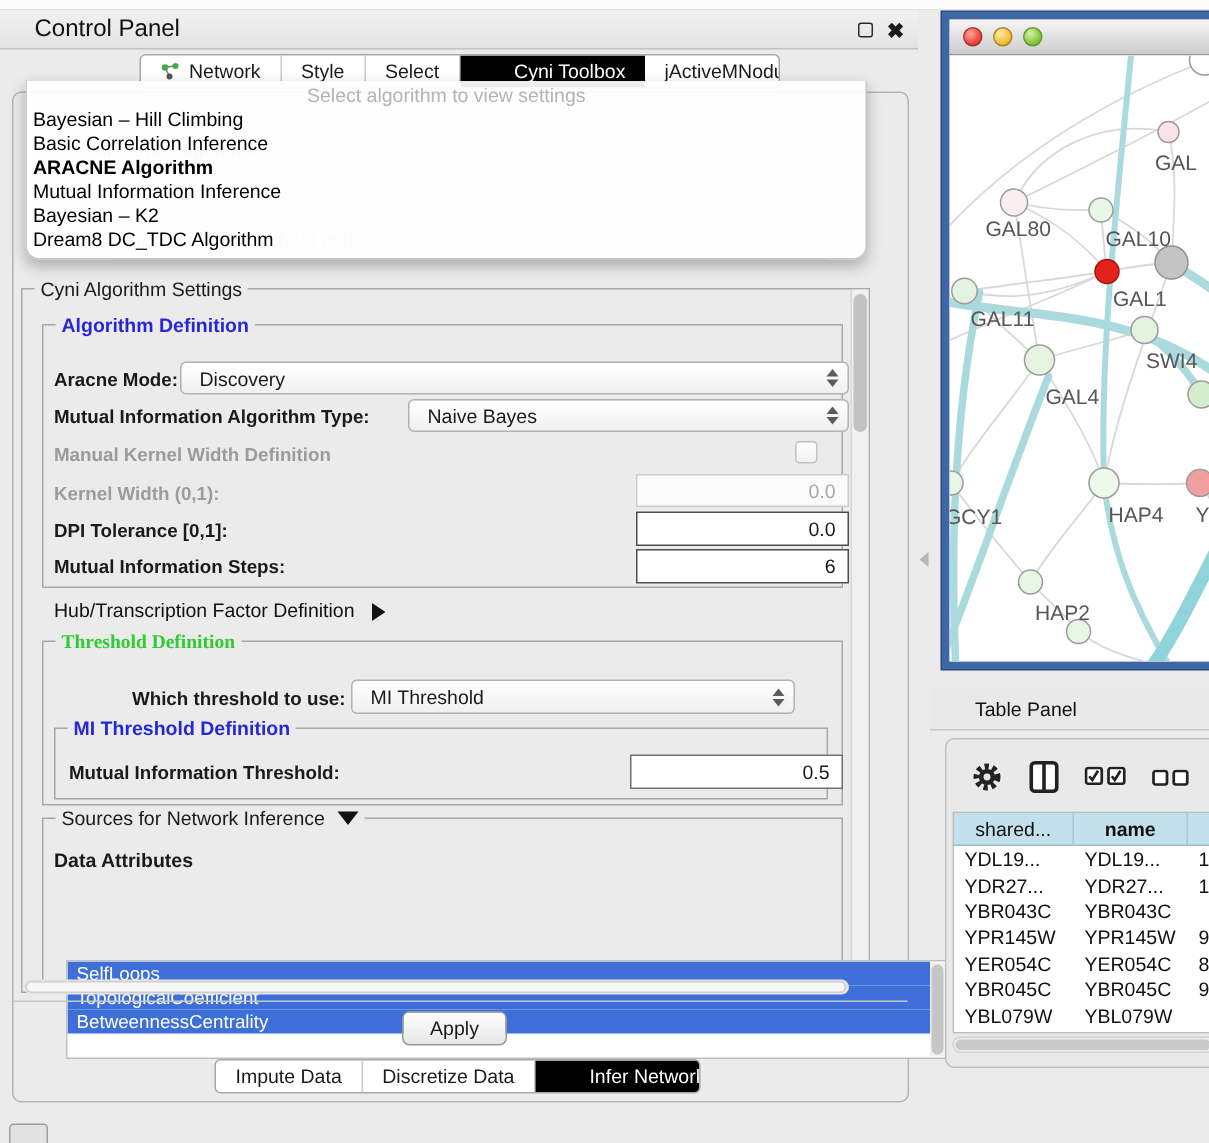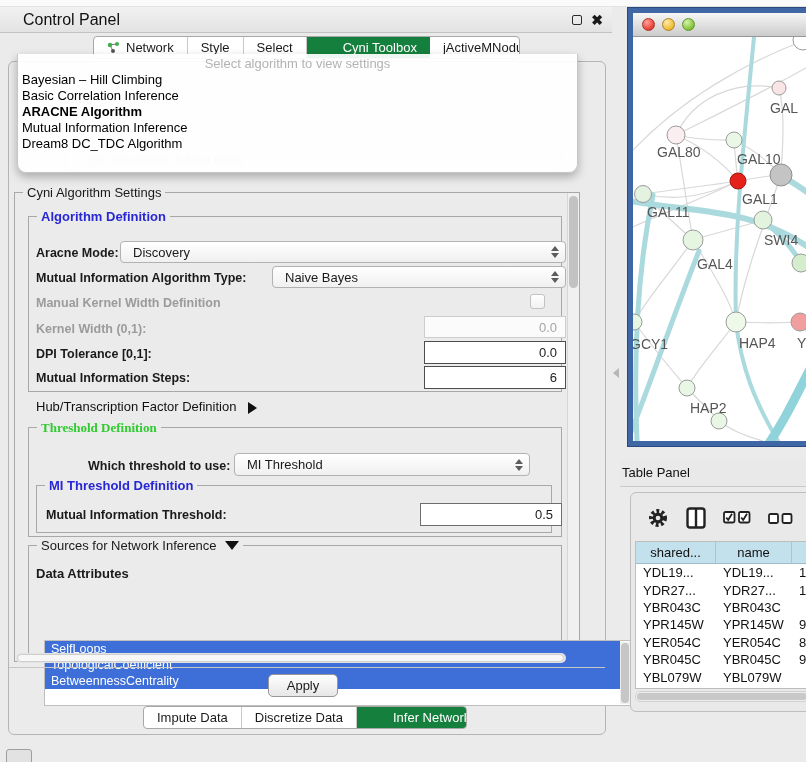--- a/index.html
+++ b/index.html
@@ -22,21 +22,21 @@
   .cp-title { margin-left:23px; font-size:16px; color:#111; }
   .win-btn { position:absolute; top:6px; width:14px; height:14px; display:flex; align-items:center; justify-content:center; }
   .float-btn { right:28px; }
   .float-btn .sq { width:10px; height:10px; border:1.5px solid #2b2b2b; border-radius:2px; }
   .close-btn { right:8px; font-weight:bold; font-size:14px; color:#1a1a1a; }
 
   
   .seg-bar { display:flex; background:#ffffff; border:1px solid #a8a8a8; border-radius:4px; overflow:hidden; height:23px; }
   .seg-tab { display:flex; align-items:center; justify-content:center; padding:0 13px; font-size:13px; color:#1a1a1a; border-right:1px solid #c9c9c9; white-space:nowrap; }
   .seg-tab:last-child { border-right:none; }
-  .seg-tab.active { background:#15803d; color:#ffffff; border-right:none;padding-left:36px; }
+  .seg-tab.active { background:#000000; color:#ffffff; border-right:none;padding-left:36px; }
   .net-icon { margin-right:6px; display:inline-block; width:13px; height:13px; }
 
   
   .cp-body { left:8px; top:61px; width:598px; height:674px;
     border:1px solid #b5b5b5; border-radius:6px; background:#ebebeb; }
 
   
   .ghost-label { left:60px; top:92px; font-size:13px; color:#8a8a8a; opacity:.5; }
   .ghost-combo { left:64px; top:146px; width:498px; height:27px; border:1px solid #b9b9b9; border-radius:13px; opacity:.55;
     display:flex; align-items:center; padding-left:22px; color:#9a9a9a; font-size:13px; background:#f4f4f4; }
@@ -99,21 +99,21 @@
     display:flex; align-items:center; padding-left:9px; gap:7px; }
   .light { width:13px; height:13px; border-radius:50%; }
   .light.red    { background:radial-gradient(circle at 35% 30%, #ffa49c, #ee4b40 60%, #bf2a20); border:1px solid #a8342c; }
   .light.yellow { background:radial-gradient(circle at 35% 30%, #ffeaa8, #f2c13f 60%, #d39a1c); border:1px solid #ad8526; }
   .light.green  { background:radial-gradient(circle at 35% 30%, #d6f2ae, #8cc944 60%, #5d9f27); border:1px solid #619a2e; }
   .net-canvas { position:relative; width:100%; height:404px; background:#ffffff; overflow:hidden; }
 
   
   .tp-titlebar { left:620px; top:459px; width:186px; height:28px; background:#e9e9e9; border-bottom:1px solid #c9c9c9;
     display:flex; align-items:center; }
-  .tp-title { margin-left:2px; font-size:13px; color:#111; }
+  .tp-title { margin-left:30px; font-size:13px; color:#111; }
   .tp-panel { left:630px; top:492px; width:186px; height:220px; background:#e9e9e9;
     border:1px solid #bfbfbf; border-radius:6px 0 0 6px; overflow:hidden; }
   .tp-toolbar { position:absolute; left:0; top:10px; width:100%; height:32px; display:flex; align-items:center; gap:17px; padding-left:16px; }
   .tp-table { position:absolute; left:4px; top:48px; width:182px; height:148px; background:#ffffff; border:1px solid #bdbdbd; overflow:hidden; }
   .tp-header { display:flex; height:22px; background:#c3e1ed; border-bottom:1px solid #9dbecb; }
   .tp-hcell { display:flex; align-items:center; justify-content:center; font-size:13px; color:#111;
     border-right:1px solid #a9c6d2; height:100%; }
   .tp-row { display:flex; height:17.4px; align-items:center; font-size:13px; color:#111; }
   .tp-cell { padding-left:7px; white-space:nowrap; overflow:hidden; }
   .tp-hscroll { position:absolute; left:4px; top:198px; width:182px; height:11px; background:#ececec; border:1px solid #d2d2d2; border-radius:5px; }
@@ -172,20 +172,21 @@
 <div class="abs ghost-combo">
     <span>gal interaction default node</span>
   </div>
 
 <div class="abs algo-popup">
   <div class="popup-placeholder">Select algorithm to view settings</div>
   <div class="popup-item">Bayesian – Hill Climbing</div>
   <div class="popup-item">Basic Correlation Inference</div>
   <div class="popup-item current">ARACNE Algorithm</div>
   <div class="popup-item">Mutual Information Inference</div>
+  <div class="popup-item">Bayesian – K2</div>
   <div class="popup-item">Dream8 DC_TDC Algorithm</div>
 </div>
 
 <div class="group" style="left:14px; top:192px; width:566px; height:470px;">
   <span class="group-title">Cyni Algorithm Settings</span>
 </div>
 
 <div class="vscroll" style="left:567px; top:193px; width:12px; height:468px;">
   <div class="thumb" style="top:3px; height:92px;"></div>
 </div>
@@ -400,21 +401,21 @@
         <rect x="1" y="1" width="9" height="9" rx="1.5" fill="#fff" stroke="#222" stroke-width="1.8"></rect>
         <rect x="14.5" y="1" width="9" height="9" rx="1.5" fill="#fff" stroke="#222" stroke-width="1.8"></rect>
       </svg>
     </span>
 
   </div>
 
   <div class="tp-table">
     <div class="tp-header">
       <div class="tp-hcell" style="width:80px;">shared...</div>
-      <div class="tp-hcell" style="width:76px;">name</div>
+      <div class="tp-hcell" style="width:76px;font-weight:bold;">name</div>
       <div class="tp-hcell" style="flex:1;"></div>
     </div>
     <div class="tp-row">
       <div class="tp-cell" style="width:80px;">YDL19...</div>
       <div class="tp-cell" style="width:76px;">YDL19...</div>
       <div class="tp-cell" style="flex:1;">13</div>
     </div>
     <div class="tp-row">
       <div class="tp-cell" style="width:80px;">YDR27...</div>
       <div class="tp-cell" style="width:76px;">YDR27...</div>

